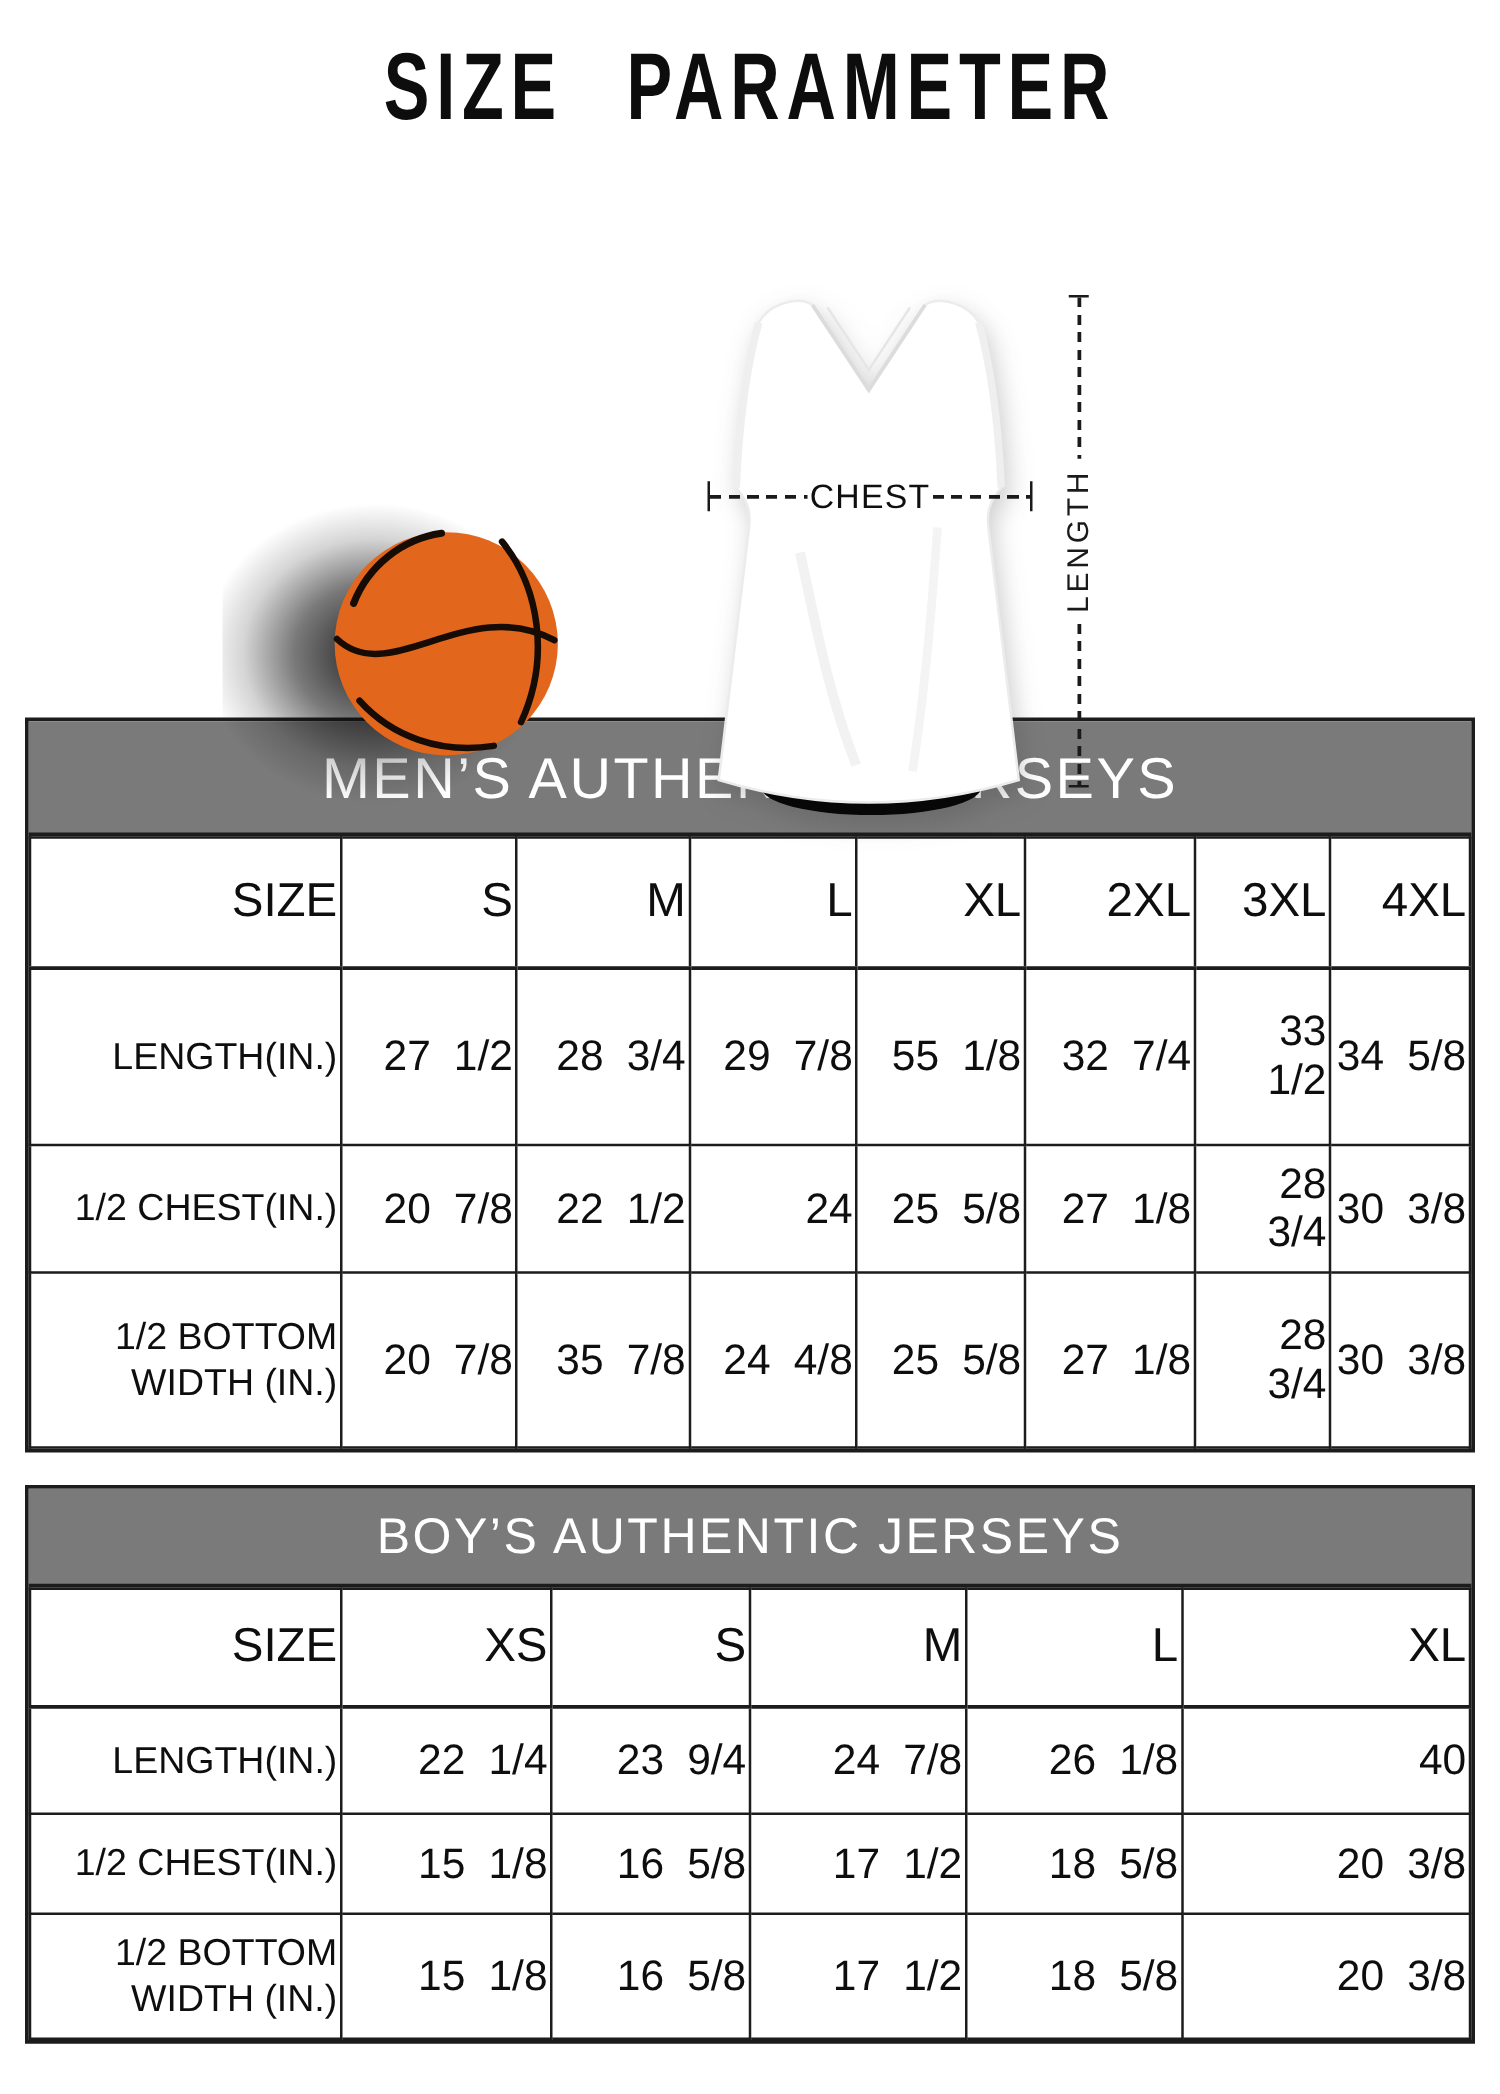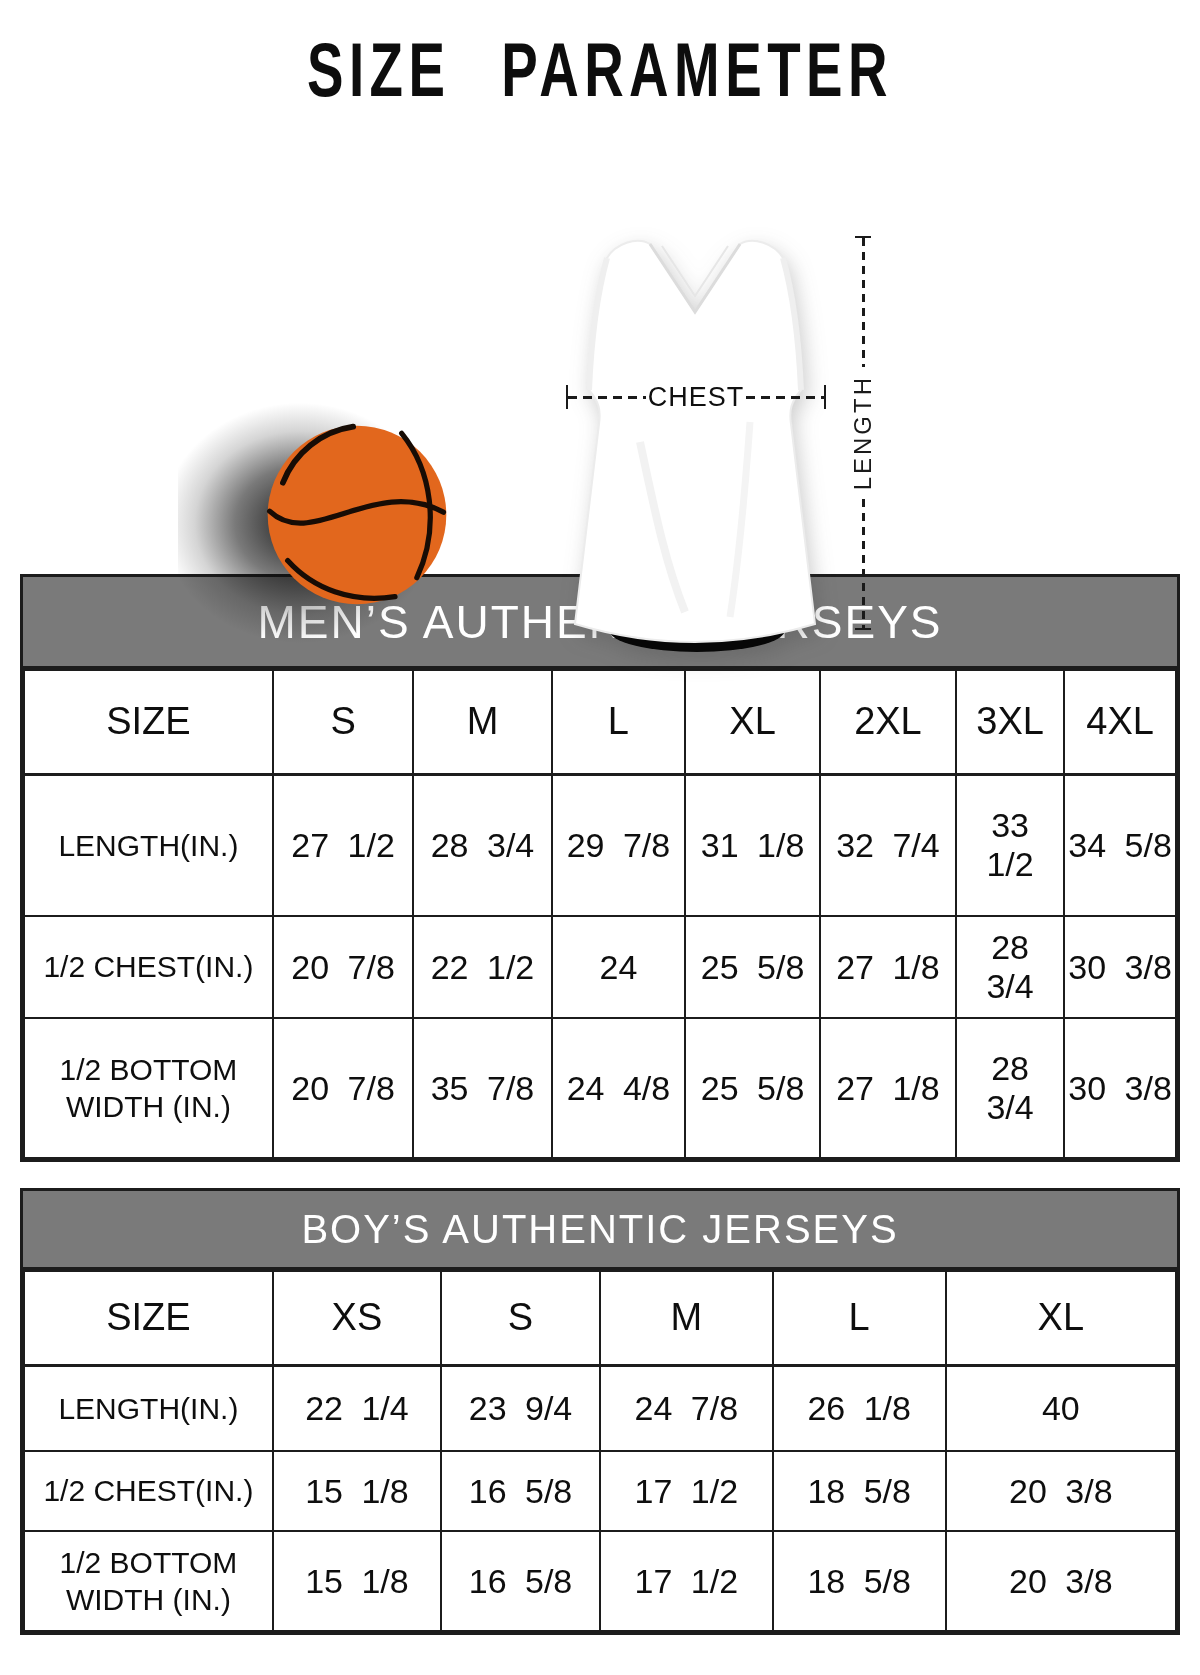--- a/index.html
+++ b/index.html
@@ -60,21 +60,21 @@
   #boys{margin-top:26px;}
   .band{
     background:#7a7a7a;color:#ffffff;text-align:center;
     letter-spacing:2px;border-bottom:3px solid #1c1c1c;
     display:flex;align-items:center;justify-content:center;
   }
   #mens .band{height:89px;font-size:46px;}
   #boys .band{height:76px;font-size:40px;}
 
   table{border-collapse:collapse;width:100%;table-layout:fixed;}
-  th,td{border:2px solid #1c1c1c;text-align:center;vertical-align:middle;padding:0 2px;font-weight:400;}
+  th,td{border:2px solid #1c1c1c;text-align:right;vertical-align:middle;padding:0 2px;font-weight:400;}
   tr.row-size th{border-bottom:3px solid #1c1c1c;font-size:38px;color:#0e0e0e;}
   th.row-label{font-size:30px;line-height:1.25;color:#0e0e0e;}
   td.val{font-size:34px;word-spacing:9px;color:#0e0e0e;}
 
   #mens tr.row-size{height:104px;}
   #mens tr.r0{height:142px;}
   #mens tr.r1{height:102px;}
   #mens tr.r2{height:140px;}
   #boys tr.row-size{height:94px;}
   #boys tr.r0{height:86px;}
@@ -161,21 +161,21 @@
           <th class="">XL</th>
           <th class="">2XL</th>
           <th class="">3XL</th>
           <th class="">4XL</th>
         </tr>
         <tr class="row-data r0">
           <th class="row-label">LENGTH(IN.)</th>
           <td class="val">27 1/2</td>
           <td class="val">28 3/4</td>
           <td class="val">29 7/8</td>
-          <td class="val">31 1/8</td>
+          <td class="val">55 1/8</td>
           <td class="val">32 7/4</td>
           <td class="val">33 1/2</td>
           <td class="val">34 5/8</td>
         </tr>
         <tr class="row-data r1">
           <th class="row-label">1/2 CHEST(IN.)</th>
           <td class="val">20 7/8</td>
           <td class="val">22 1/2</td>
           <td class="val">24</td>
           <td class="val">25 5/8</td>

